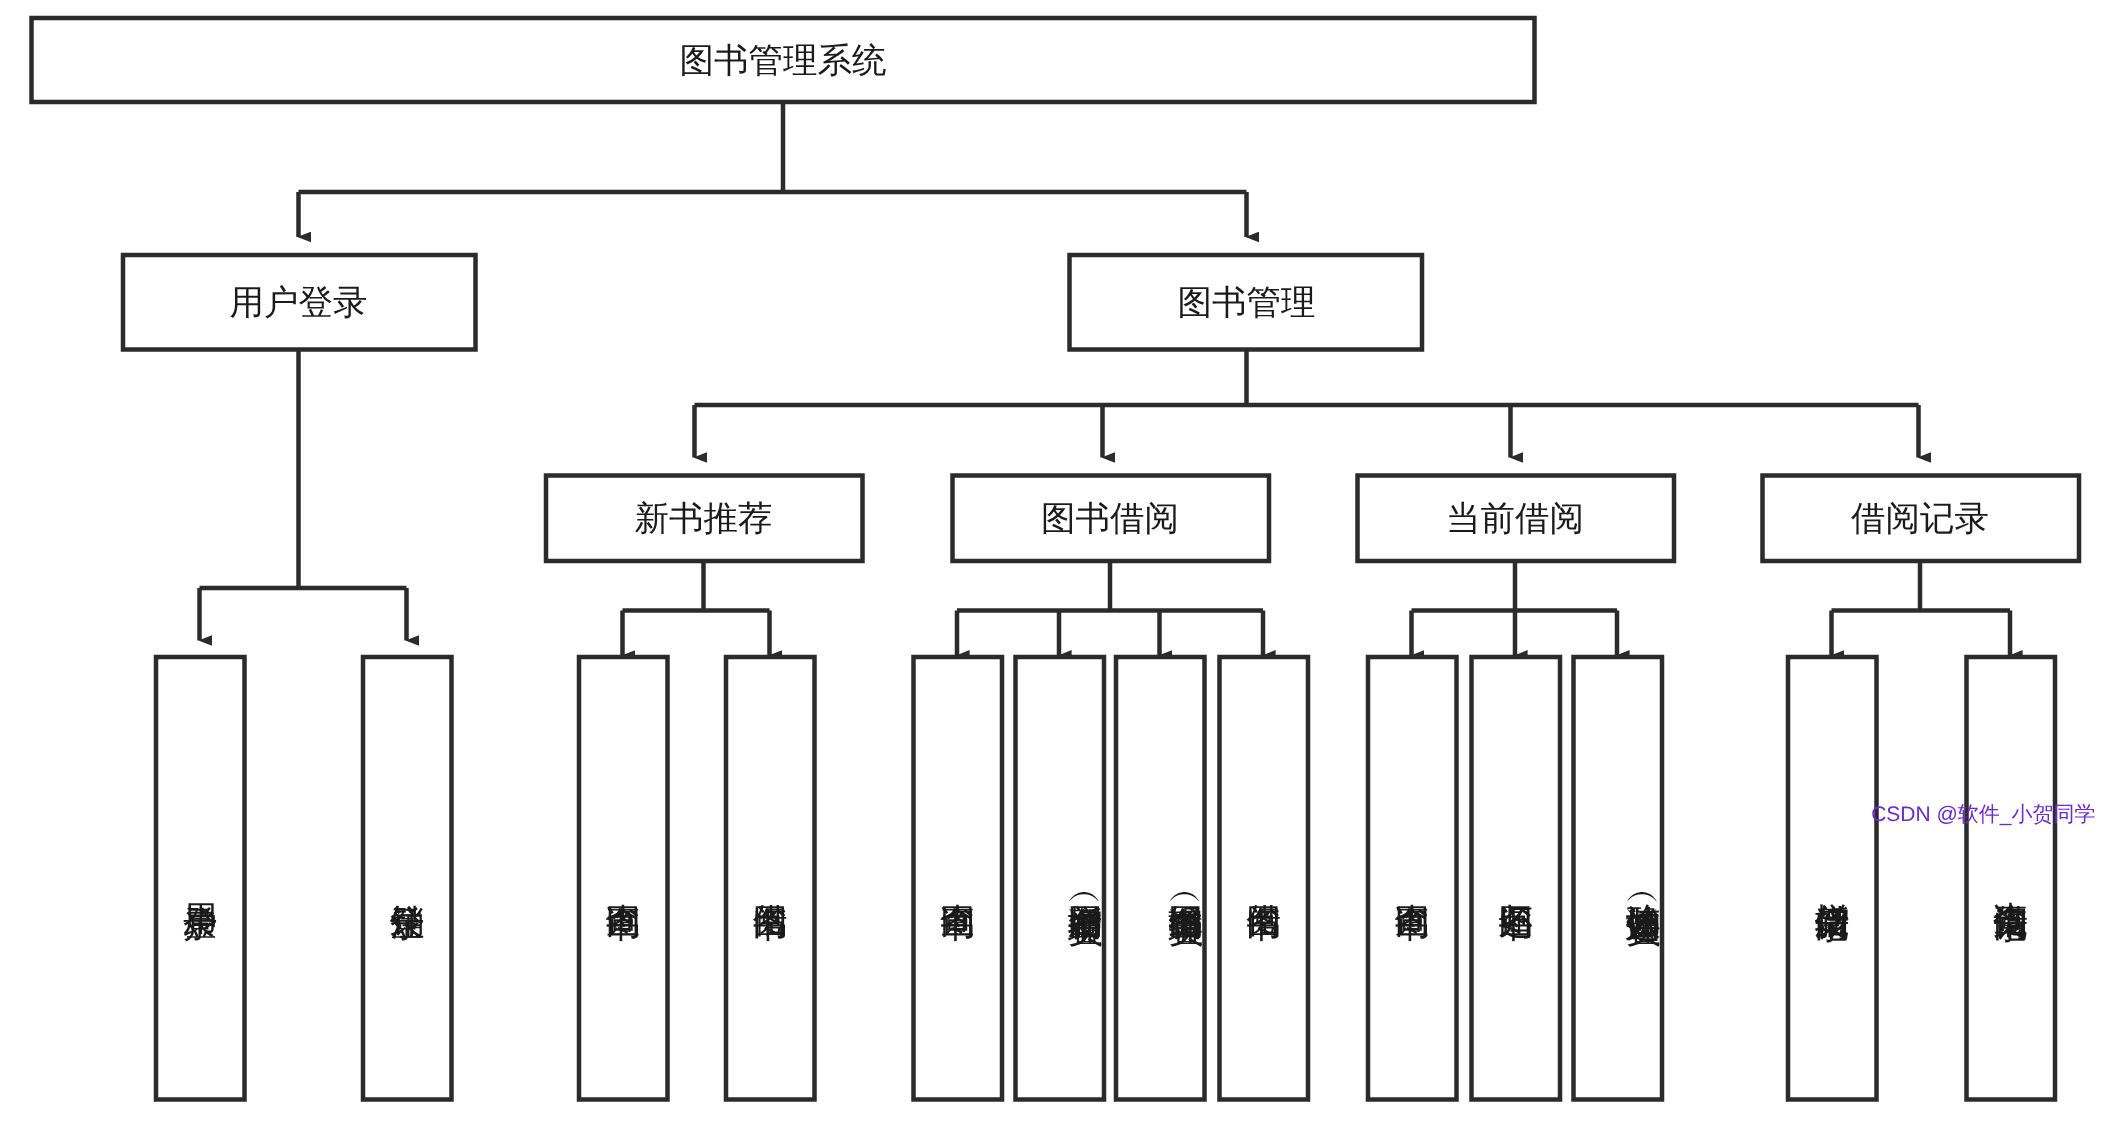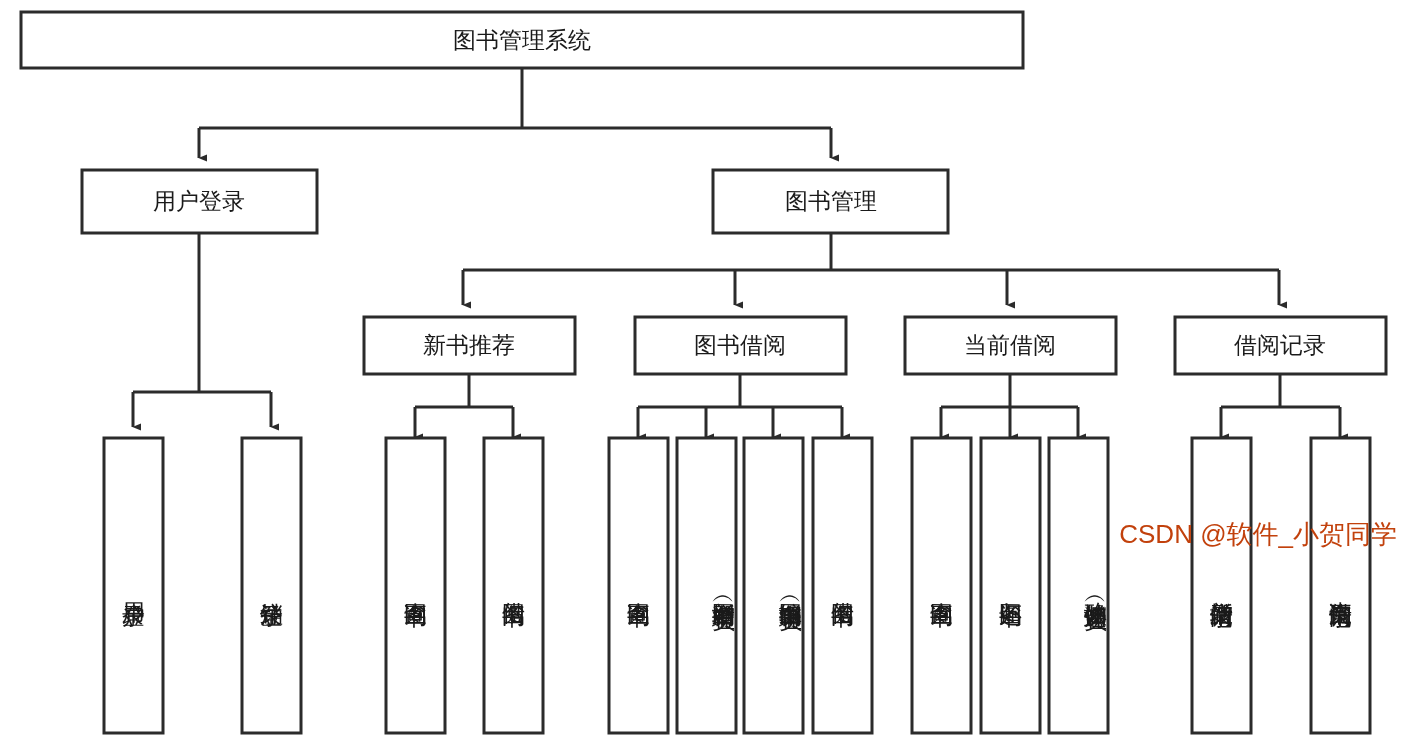--- a/index.html
+++ b/index.html
@@ -57,22 +57,22 @@
     align-items: center;
     justify-content: center;
     white-space: nowrap;
     user-select: none;
   }
   .watermark {
     position: absolute;
     right: 8px;
     bottom: 4px;
     font-family: "Liberation Sans", "DejaVu Sans", sans-serif;
-    font-size: 26px;
-    color: #c2410c;
+    font-size: 14px;
+    color: #6d28d9;
     white-space: nowrap;
     user-select: none;
   }
 </style>
 </head>
 <body>
 
 <div id="diagram-root">
 
   <svg class="diagram" viewBox="0 0 1405 747">

